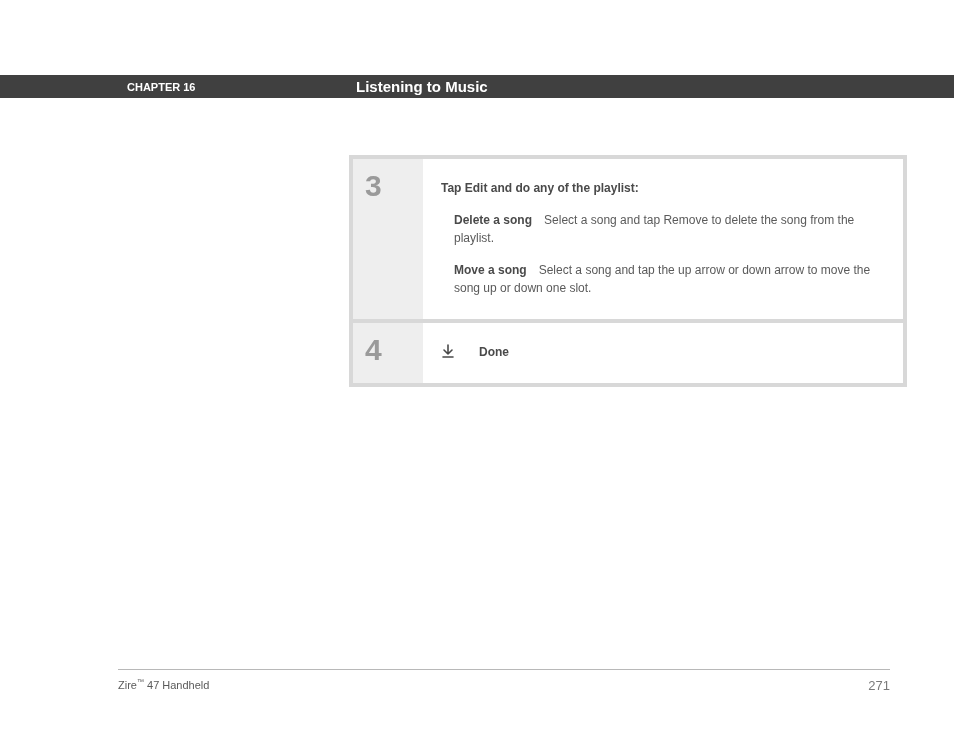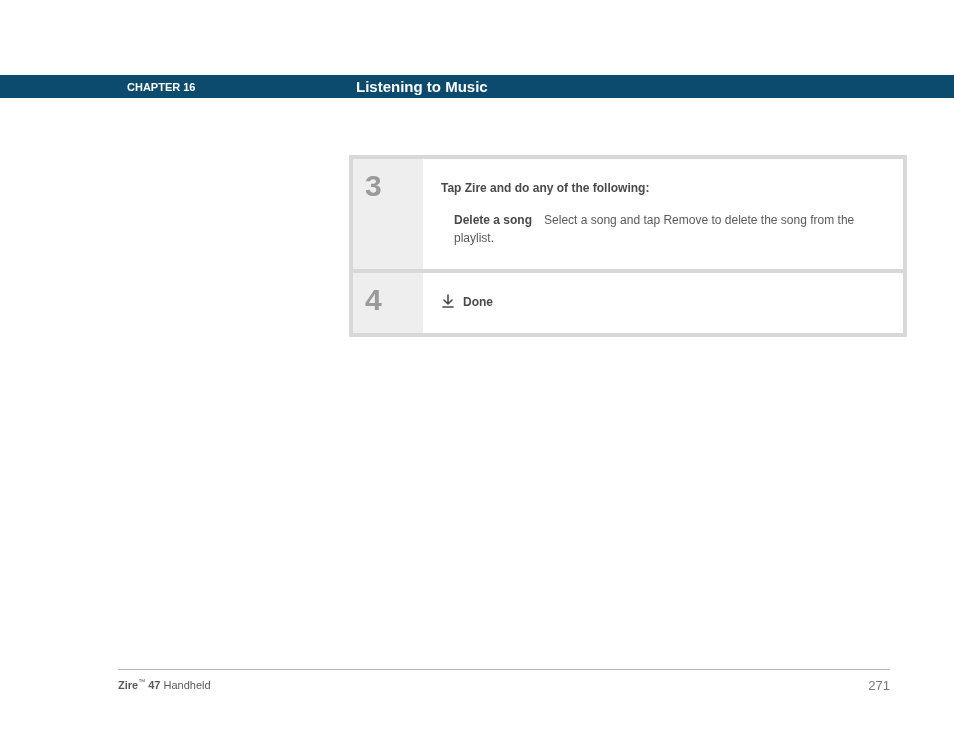--- a/index.html
+++ b/index.html
@@ -10,21 +10,21 @@
     background: #ffffff;
     position: relative;
     color: #4a4a4a;
   }
   .header-bar {
     position: absolute;
     top: 75px;
     left: 0;
     width: 954px;
     height: 23px;
-    background: #0c4a6e;
+    background: #404040;
     display: flex;
     align-items: center;
   }
   .chapter-label {
     position: absolute;
     left: 127px;
     color: #ffffff;
     font-size: 11px;
     font-weight: bold;
   }
@@ -83,21 +83,21 @@
     color: #4a4a4a;
     margin-right: 12px;
   }
   .step4-text {
     margin-bottom: 16px;
     color: #4a4a4a;
   }
   .done-row {
     display: flex;
     align-items: center;
-    gap: 8px;
+    gap: 24px;
   }
   .done-icon {
     width: 14px;
     height: 16px;
     display: inline-block;
   }
   .done-label {
     font-weight: bold;
     color: #4a4a4a;
     font-size: 12px;
@@ -110,21 +110,21 @@
     height: 1px;
     background: #b8b8b8;
   }
   .footer-left {
     position: absolute;
     left: 118px;
     top: 678px;
     font-size: 11px;
     color: #5a5a5a;
   }
-  .footer-left .bold { font-weight: bold; }
+  .footer-left .bold { font-weight: normal; }
   .footer-left sup { font-size: 7px; }
   .footer-right {
     position: absolute;
     right: 64px;
     top: 678px;
     font-size: 13px;
     color: #7a7a7a;
   }
 </style>
 </head>
@@ -135,23 +135,26 @@
   <span class="breadcrumb-label">Listening to Music</span>
 </div>
 
 <div class="steps-container">
 
   <div class="step-row">
     <div class="step-number-cell">
       <div class="step-number">3</div>
     </div>
     <div class="step-content-cell">
-      <div class="step-intro">Tap Zire and do any of the following:</div>
+      <div class="step-intro">Tap Edit and do any of the playlist:</div>
       <div class="step-item">
         <span class="item-title">Delete a song</span><span>Select a song and tap Remove to delete the song from the playlist.</span>
+      </div>
+      <div class="step-item">
+        <span class="item-title">Move a song</span><span>Select a song and tap the up arrow or down arrow to move the song up or down one slot.</span>
       </div>
     </div>
   </div>
 
   <div class="step-row">
     <div class="step-number-cell">
       <div class="step-number">4</div>
     </div>
     <div class="step-content-cell">
       <div class="done-row">

